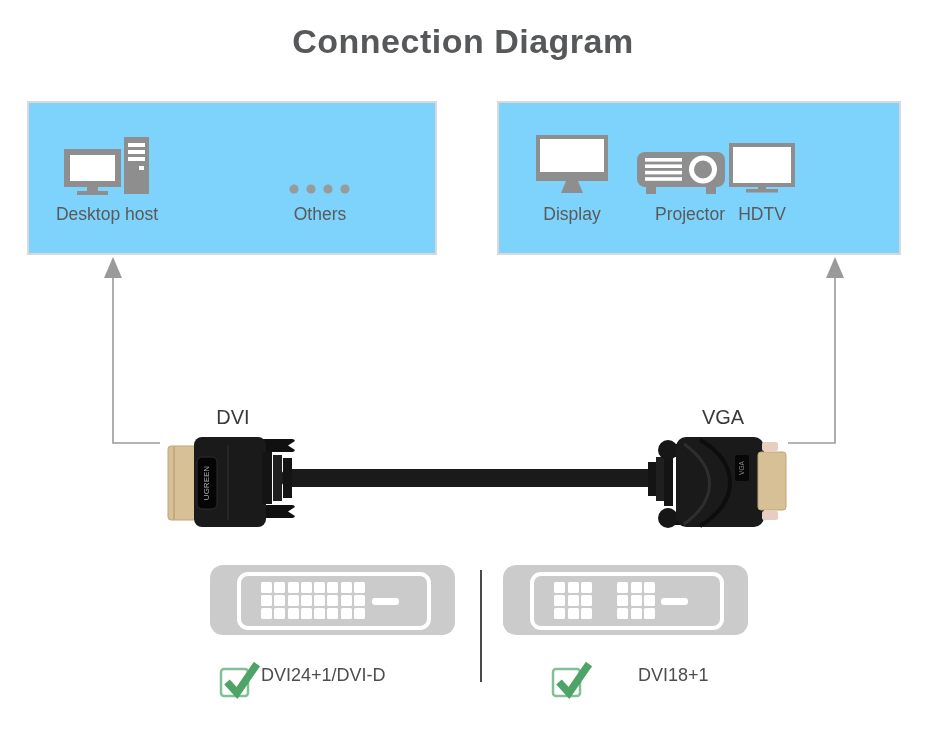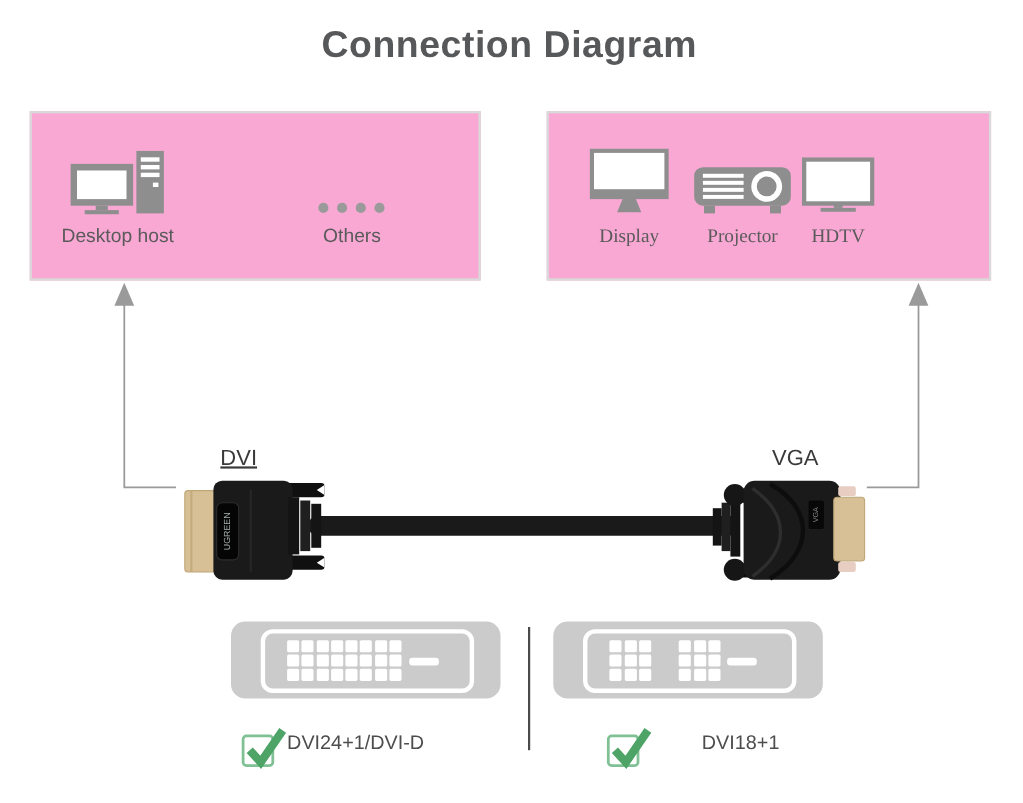--- a/index.html
+++ b/index.html
@@ -1,28 +1,28 @@
 <!DOCTYPE html>
 <html><head>
 <meta charset="utf-8">
 <style>
   html,body{margin:0;padding:0;background:#fff;}
   .page{position:relative;width:930px;height:730px;background:#fff;overflow:hidden;
         font-family:"Liberation Sans", sans-serif;}
   .title{position:absolute;left:0;top:22px;width:926px;text-align:center;
          font-size:34px;font-weight:bold;color:#57585a;letter-spacing:.5px;}
   .device-box{position:absolute;top:101px;height:154px;border:2px solid #d9d9d9;
-              background:#f9a8d4;box-sizing:border-box;}
+              background:#7dd3fc;box-sizing:border-box;}
   .device-box.left{left:27px;width:410px;}
-  .device-box.right{left:497px;width:404px;font-family:Liberation Serif, serif;}
+  .device-box.right{left:497px;width:404px;}
   .device{position:absolute;bottom:28px;display:flex;flex-direction:column;
           align-items:center;justify-content:flex-end;gap:9px;}
   .device-label{font-size:17.5px;color:#5a5a5a;white-space:nowrap;}
   .conn-label{position:absolute;font-size:20px;color:#3a3a3a;text-align:center;width:70px;}
-  .conn-label.dvi{left:182px;top:406px;text-decoration:underline;}
+  .conn-label.dvi{left:198px;top:406px;}
   .conn-label.vga{left:688px;top:406px;}
   .port-label{position:absolute;top:665px;font-size:18px;color:#4d4d4d;white-space:nowrap;}
   .port-label.p24{left:261px;}
   .port-label.p18{left:594px;margin-left:44px;}
   svg{display:block;}
   .diagram-svg{position:absolute;left:0;top:0;}
 </style>
 </head>
 <body>
 
@@ -64,21 +64,21 @@
     <div class="device" style="left:18px;width:110px;">
       <span>
         <svg width="72" height="60" viewBox="0 0 72 60">
           <rect x="0" y="0" width="72" height="46" fill="#8e8e8e"></rect>
           <rect x="4" y="4" width="64" height="33" fill="#fff"></rect>
           <polygon points="30,46 42,46 47,58 25,58" fill="#8e8e8e"></polygon>
         </svg>
       </span>
       <div class="device-label">Display</div>
     </div>
-    <div class="device" style="left:126px;width:100px;">
+    <div class="device" style="left:126px;width:100px;align-items:flex-end;">
       <span>
         <svg width="88" height="46" viewBox="0 0 88 46">
           <rect x="0" y="3" width="88" height="35" rx="8" fill="#8e8e8e"></rect>
           <rect x="8" y="9" width="37" height="3.6" fill="#fff"></rect>
           <rect x="8" y="15.4" width="37" height="3.6" fill="#fff"></rect>
           <rect x="8" y="21.8" width="37" height="3.6" fill="#fff"></rect>
           <rect x="8" y="28.2" width="37" height="3.6" fill="#fff"></rect>
           <circle cx="66" cy="20.5" r="14" fill="#fff"></circle>
           <circle cx="66" cy="20.5" r="9" fill="#8e8e8e"></circle>
           <rect x="9" y="38" width="10" height="7" fill="#8e8e8e"></rect>

